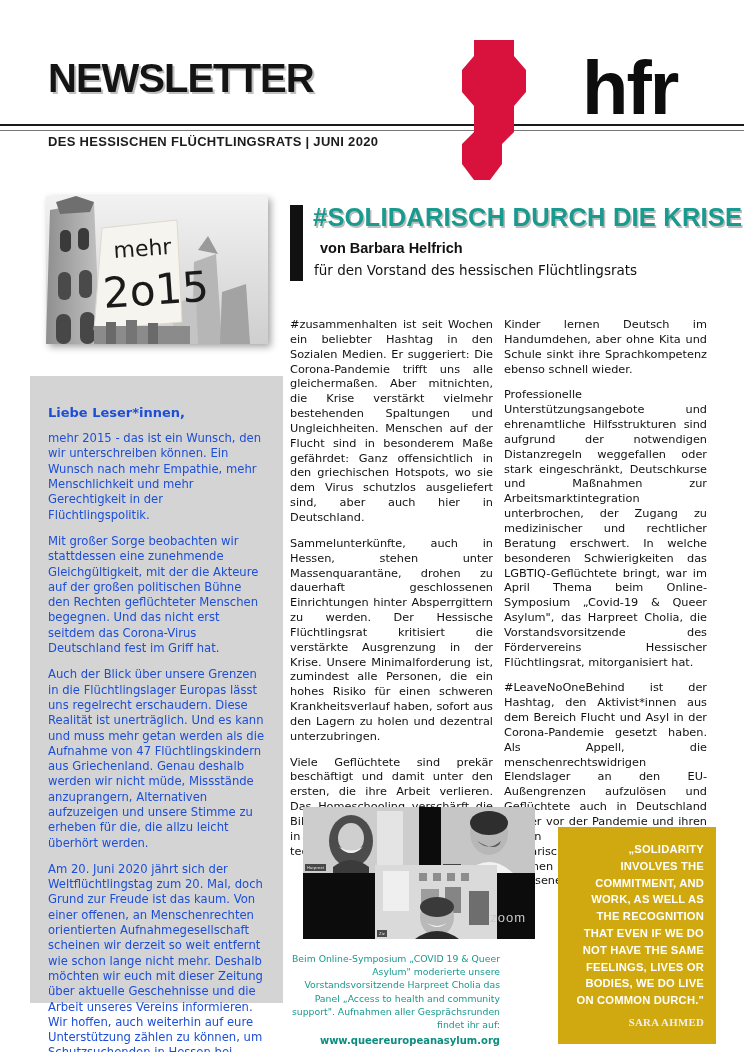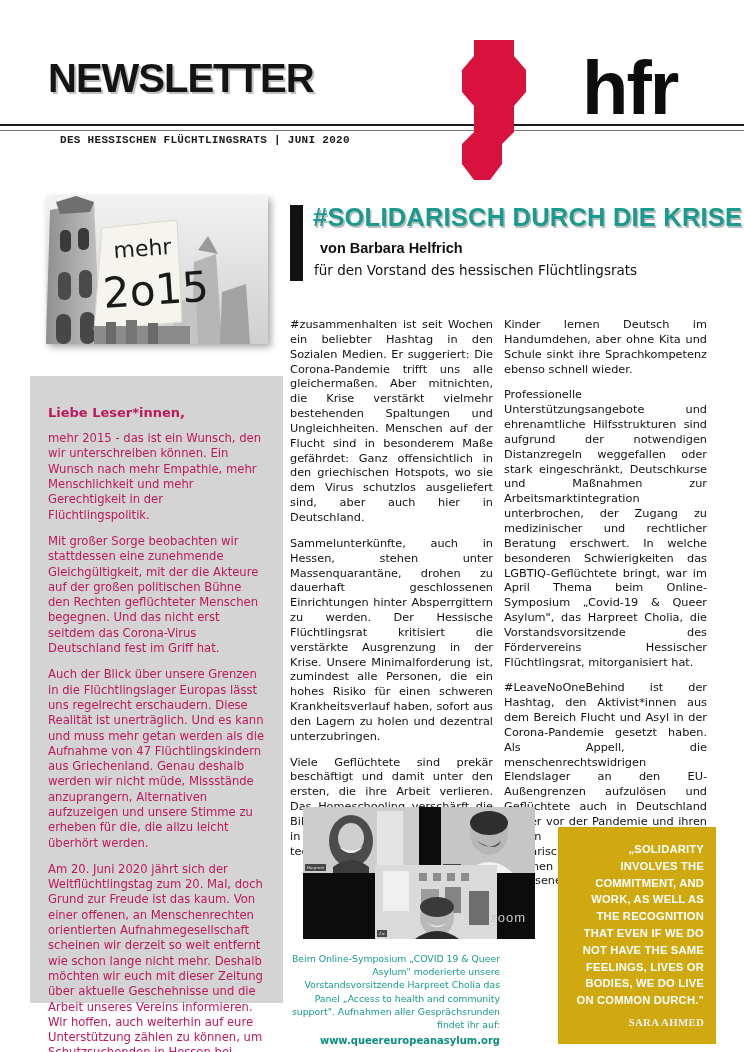--- a/index.html
+++ b/index.html
@@ -61,46 +61,45 @@
   #masthead-rule2 {
     position: absolute;
     left: 0; top: 130px;
     width: 744px; height: 1px;
     background: #777;
     z-index: 0;
   }
   #subtitle {
     position: absolute;
     left: 48px; top: 134px;
-    font-family: Liberation Mono, monospace;
-    font-weight: bold;
-    font-size: 11px;
+    font-family: Liberation Sans, sans-serif;
+    font-weight: bold;
+    font-size: 13px;
     letter-spacing: 0.3px;
     color: #1c1c1c;
     z-index: 2;
     white-space: nowrap;
-    margin-left: 12px;
   }
 
   
   #sidebar {
     position: absolute;
     left: 30px; top: 376px;
     width: 253px;
     height: 627px;
     background: #d4d4d4;
     box-sizing: border-box;
     padding: 28px 18px 20px 18px;
   }
   #sidebar p, #sidebar h3 {
     margin: 0 0 11px 0;
     font-family: "DejaVu Sans", sans-serif;
     font-size: 11.6px;
     line-height: 1.32;
-    color: #be185d;
+    color: #1d4ed8;
     text-align: left;
     hyphens: manual;
   }
   #sidebar h3 {
     font-weight: bold;
     font-size: 13px;
     margin-bottom: 10px;
   }
 
   

